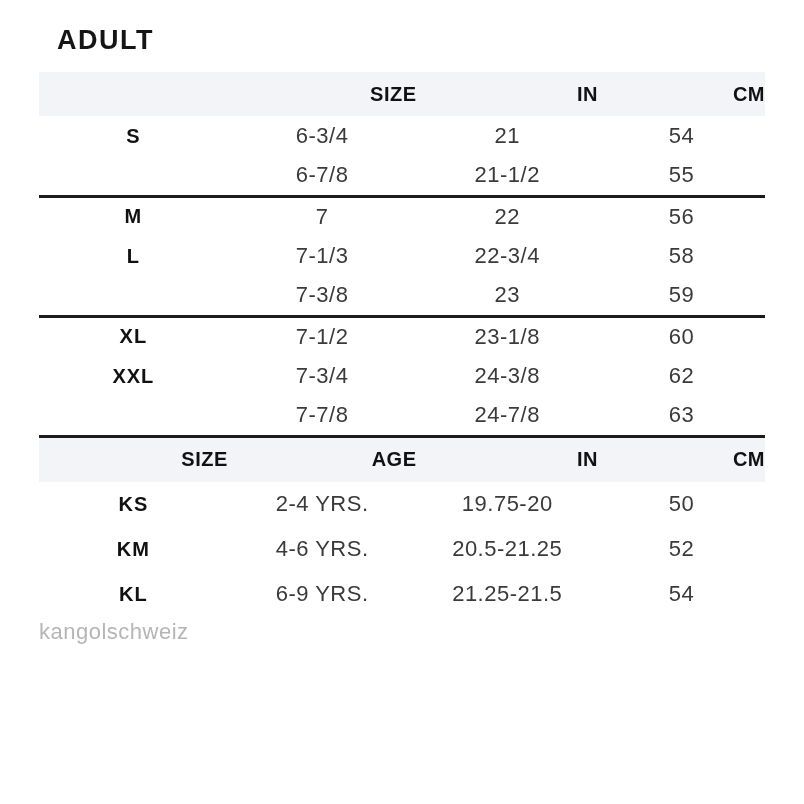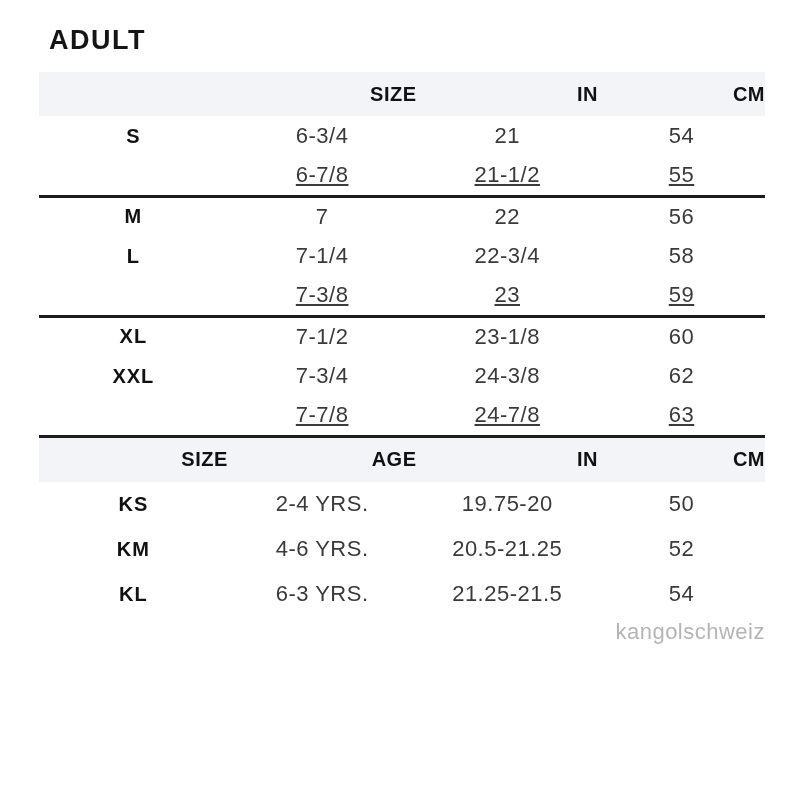--- a/index.html
+++ b/index.html
@@ -20,21 +20,21 @@
     width: 804px; height: 804px;
     padding: 26px 39px 0 39px;
     overflow: hidden;
   }
   .section-title {
     font-size: 27px;
     line-height: 28px;
     font-weight: 700;
     letter-spacing: 1.5px;
     color: var(--heading-text);
-    margin: 0 0 18px 10px;
+    margin: 0 0 18px 18px;
   }
   .kids-title { margin-top: 24px; margin-bottom: 16px; }
   table {
     width: 100%;
     border-collapse: collapse;
     table-layout: fixed;
   }
   col.c1 { width: 26%; }
   col.c2 { width: 26%; }
   col.c3 { width: 25%; }
@@ -60,23 +60,23 @@
     height: 40px;
     padding: 0;
   }
   .kids-table td { height: 45px; }
   td.label {
     font-size: 20px;
     font-weight: 700;
     color: #111111;
     letter-spacing: 1px;
   }
-  tr.group-end td { border-bottom: 3px solid var(--divider); text-decoration: underline; }
+  tr.group-end td { border-bottom: 3px solid var(--divider); }
   .watermark {
-    text-align: right;
+    text-align: left;
     font-size: 22px;
     letter-spacing: 0.5px;
     color: var(--watermark);
     margin-top: 2px;
   }
 </style>
 </head>
 <body>
 
 <div class="page">
@@ -112,21 +112,21 @@
             <td>55</td>
           </tr>
           <tr>
             <td class="label">M</td>
             <td>7</td>
             <td>22</td>
             <td>56</td>
           </tr>
           <tr>
             <td class="label">L</td>
-            <td>7-1/4</td>
+            <td>7-1/3</td>
             <td>22-3/4</td>
             <td>58</td>
           </tr>
           <tr class="group-end">
             <td class="label"></td>
             <td>7-3/8</td>
             <td>23</td>
             <td>59</td>
           </tr>
           <tr>
@@ -175,21 +175,21 @@
             <td>50</td>
           </tr>
           <tr>
             <td class="label">KM</td>
             <td>4-6 YRS.</td>
             <td>20.5-21.25</td>
             <td>52</td>
           </tr>
           <tr>
             <td class="label">KL</td>
-            <td>6-3 YRS.</td>
+            <td>6-9 YRS.</td>
             <td>21.25-21.5</td>
             <td>54</td>
           </tr>
         </tbody>
     </table>
   </section>
 
   <div class="watermark">kangolschweiz</div>
 </div>
 

